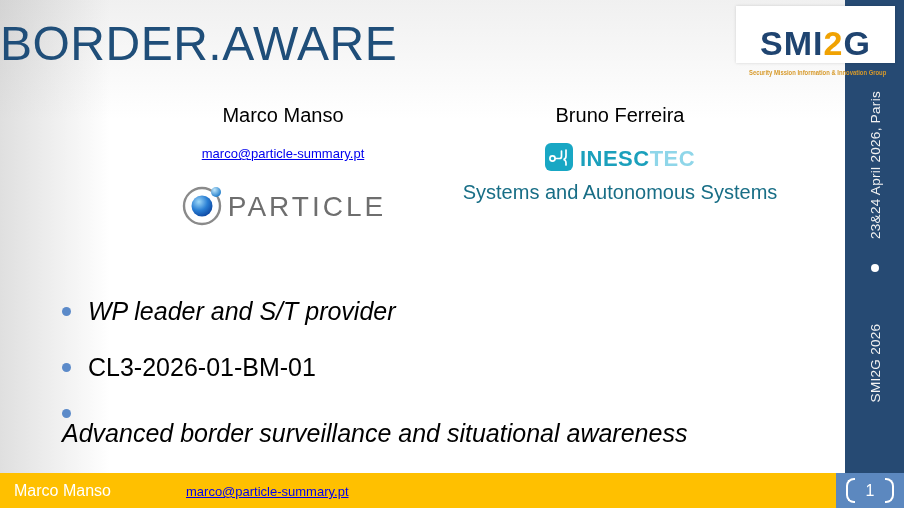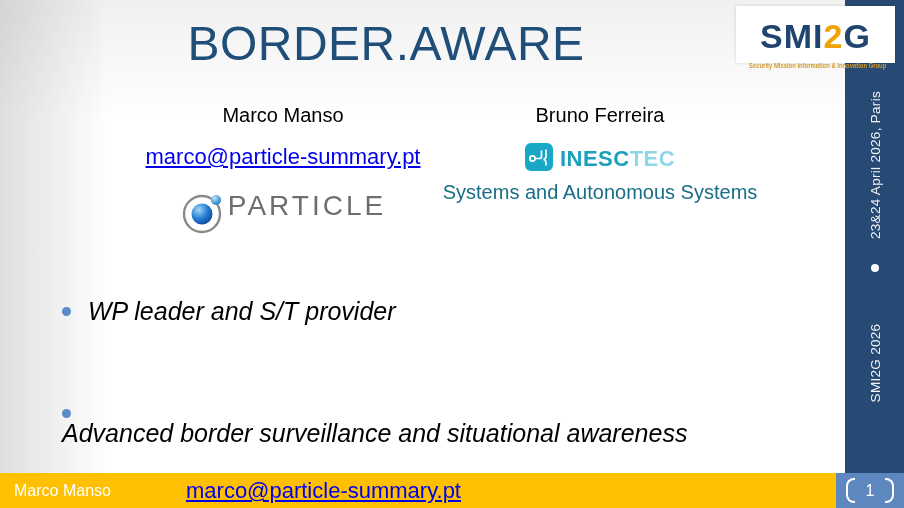--- a/index.html
+++ b/index.html
@@ -10,21 +10,21 @@
     position:relative; width:904px; height:508px; overflow:hidden;
     background:
       linear-gradient(to right, rgba(110,110,110,0.22), rgba(255,255,255,0) 110px),
       linear-gradient(to bottom, rgba(110,110,110,0.10), rgba(255,255,255,0) 120px),
       #ffffff;
   }
 
   
   .title {
     position:absolute; left:0; top:16px; width:772px;
-    text-align:center; font-size:48px; font-weight:400;
+    font-size:48px; font-weight:400;
     color:#1F4E79; letter-spacing:0.5px;
   }
 
   
   .sidebar {
     position:absolute; right:0; top:0; width:59px; height:473px;
     background:#264A73;
   }
   .v-text {
     position:absolute; left:50%; white-space:nowrap;
@@ -34,42 +34,42 @@
   .v-event { top:165px; }
   .v-name  { top:363px; }
   .v-dot {
     position:absolute; left:50%; top:268px; width:8px; height:8px;
     transform:translate(-50%,-50%); border-radius:50%; background:#ffffff;
   }
 
   
   .smi2g {
     position:absolute; left:736px; top:6px; width:159px; height:57px;
-    background:#ffffff; text-align:center; padding-top:12px;
+    background:#ffffff; text-align:center; padding-top:19px;
     box-shadow:0 0 3px rgba(0,0,0,0.15);
   }
   .smi2g-word { font-size:34px; font-weight:bold; line-height:36px; letter-spacing:1px; }
   .smi2g-navy { color:#1F4470; }
   .smi2g-gold { color:#F0A202; }
   .smi2g-tagline {
     font-size:7px; font-weight:bold; color:#D79A2B; white-space:nowrap;
     display:inline-block; transform:scaleX(0.84); transform-origin:center;
   }
 
   
   .contact { position:absolute; top:104px; text-align:center; }
   .contact.left  { left:95px;  width:376px; }
-  .contact.right { left:440px; width:320px; }
+  .contact.right { left:460px; width:320px; }
   .contact-name { font-size:20px; color:#000; }
   .contact-email-row { margin-top:17px; }
-  a.email { font-size:22px; color:#0000EE; text-decoration:underline; }
+  a.email { font-size:13px; color:#0000EE; text-decoration:underline; }
 
   
   .particle-row {
-    margin-top:20px; display:flex; align-items:flex-start; justify-content:center;
+    margin-top:20px; display:flex; align-items:center; justify-content:center;
   }
   .particle-text {
     font-size:28px; color:#6e6e6e; letter-spacing:3px; margin-left:2px;
   }
 
   
   .inesctec-row {
     margin-top:16px; display:flex; align-items:center; justify-content:center; gap:7px;
   }
   .inesctec-text { font-size:22px; font-weight:bold; letter-spacing:0.5px; }
@@ -173,20 +173,24 @@
       </span>
       <span class="inesctec-text"><span class="inesc-part">INESC</span><span class="tec-part">TEC</span></span>
     </div>
     <div class="inesctec-caption">Systems and Autonomous Systems</div>
   </div>
 
   <div class="bullet b1">
     <span class="marker"></span>
     <span class="txt italic">WP leader and S/T provider</span>
   </div>
+  <div class="bullet b2">
+    <span class="marker"></span>
+    <span class="txt">CL3-2026-01-BM-01</span>
+  </div>
   <div class="bullet b3">
     <span class="marker"></span>
     <span class="txt italic">Advanced border surveillance and situational awareness</span>
   </div>
 
   <div class="footer">
     <span class="footer-name">Marco Manso</span>
     <span class="footer-email">
       <a class="email" href="#">marco@particle-summary.pt</a>
     </span>

